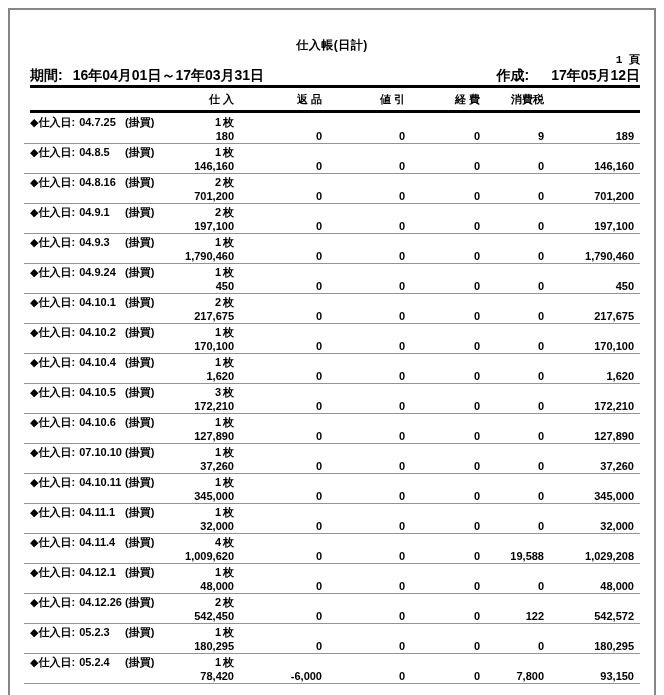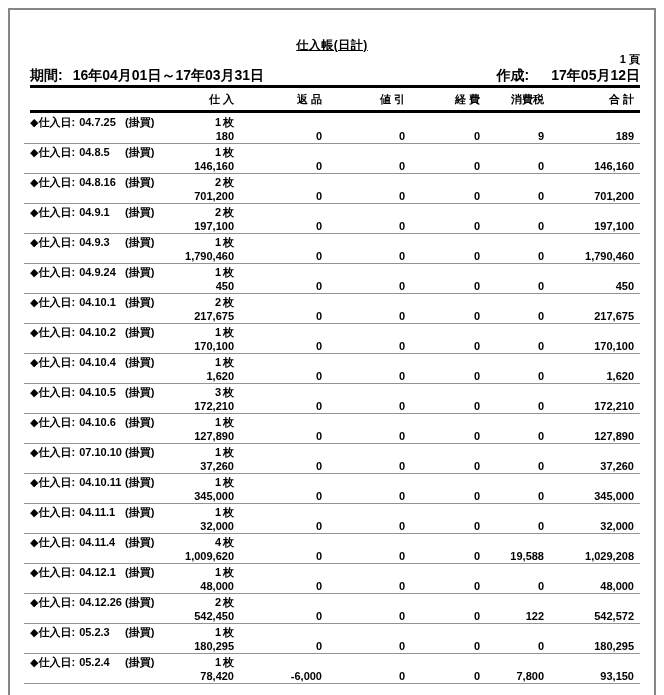--- a/index.html
+++ b/index.html
@@ -27,28 +27,28 @@
     pointer-events: none;
   }
   .title {
     position: absolute;
     top: 37px;
     left: 0;
     width: 100%;
     text-align: center;
     font-size: 12px;
     letter-spacing: 0.5px;
-    text-decoration: underline;
   }
   .page-num {
     position: absolute;
     top: 52px;
     right: 24px;
     font-size: 11px;
     text-align: right;
+    font-family: Liberation Mono, monospace;
   }
   .meta {
     position: absolute;
     top: 67px;
     left: 30px;
     right: 24px;
     display: flex;
     justify-content: space-between;
     font-size: 14px;
   }
@@ -121,21 +121,20 @@
 <div class="rule rule-top"></div>
 
 <div class="col-headers grid">
   <div></div>
   <div></div>
   <div class="num">仕 入</div>
   <div class="num">返 品</div>
   <div class="num">値 引</div>
   <div class="num">経 費</div>
   <div class="num">消費税</div>
-  <div class="num">合 計</div>
 </div>
 
 <div class="rule rule-mid"></div>
 
 <div class="rows" id="rows">
   <div class="row">
     <div class="line grid">
       <div class="c-date">
         <span class="prefix">◆仕入日:</span><span>04.7.25</span>
       </div>

